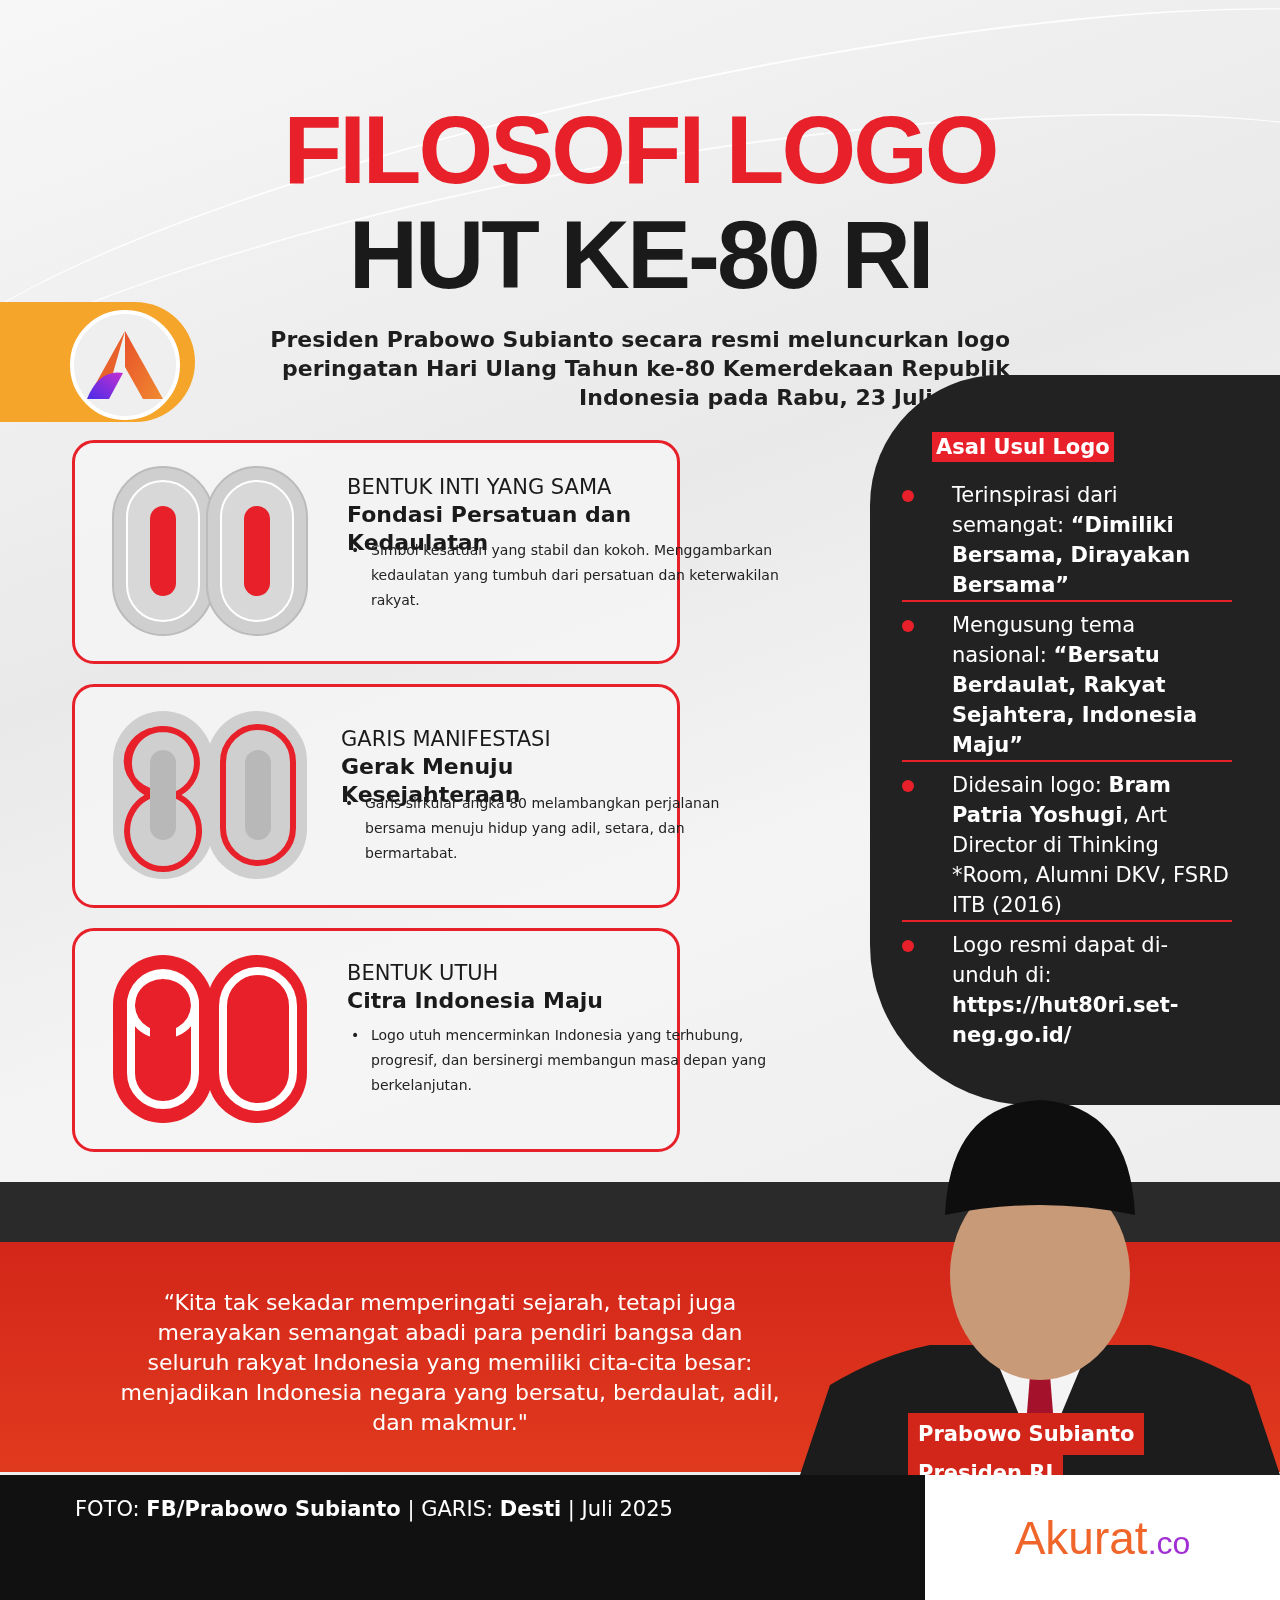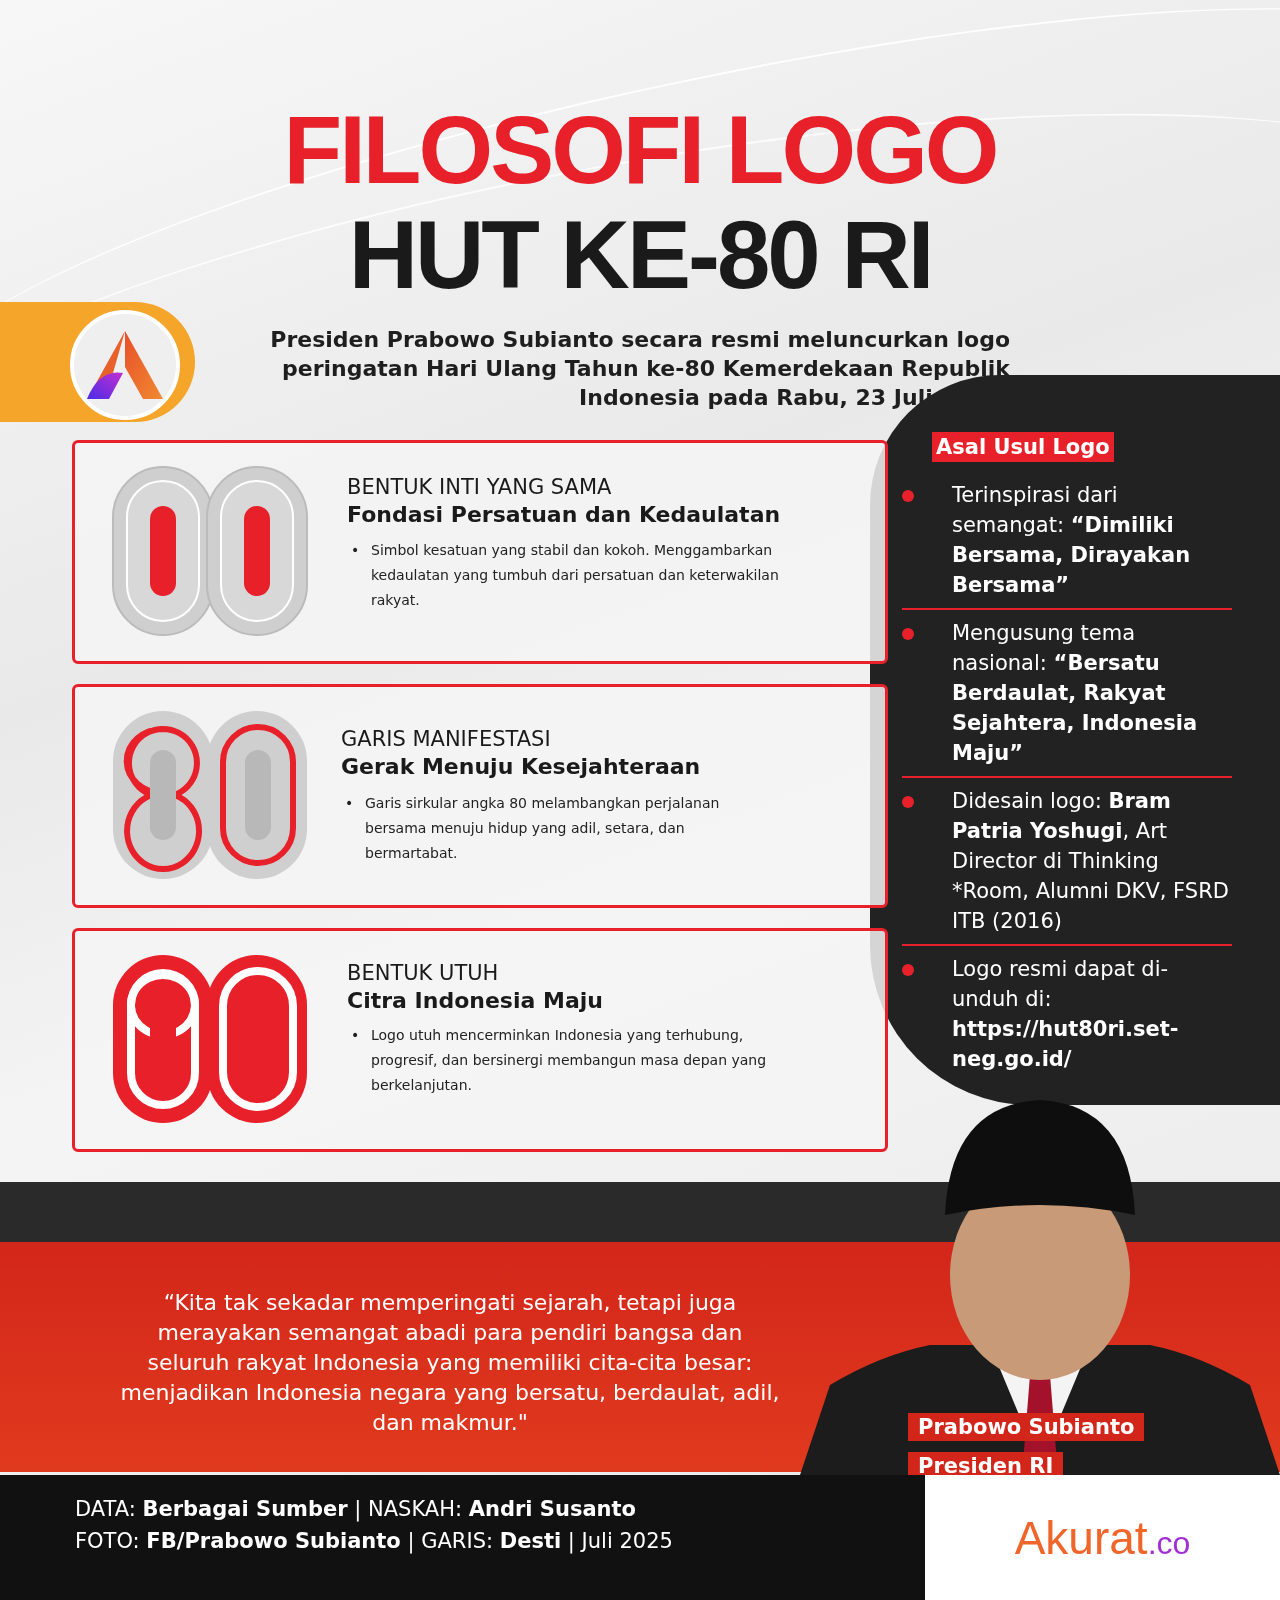--- a/index.html
+++ b/index.html
@@ -9,34 +9,34 @@
 .sweep1{position:absolute;left:-100px;top:80px;width:1600px;height:300px;border-radius:50%;border-top:2px solid rgba(255,255,255,.9);transform:rotate(-12deg)}
 .sweep2{position:absolute;left:-200px;top:160px;width:1700px;height:400px;border-radius:50%;border-top:2px solid rgba(255,255,255,.8);transform:rotate(-10deg)}
 .title1{position:absolute;top:100px;left:0;width:1280px;text-align:center;font-family:"Liberation Sans",sans-serif;font-weight:900;font-size:96px;color:#e8202a;letter-spacing:-3px;line-height:100px}
 .title2{position:absolute;top:205px;left:0;width:1280px;text-align:center;font-family:"Liberation Sans",sans-serif;font-weight:900;font-size:96px;color:#1a1a1a;letter-spacing:-3px;line-height:100px}
 .badge{position:absolute;left:0;top:302px;width:195px;height:120px;background:#f5a52a;border-radius:0 60px 60px 0}
 .badge-circle{position:absolute;left:70px;top:310px;width:110px;height:110px;background:#efefef;border-radius:50%;border:4px solid #fff;display:flex;align-items:center;justify-content:center}
 .intro{position:absolute;top:325px;left:270px;width:740px;text-align:right;font-weight:bold;font-size:22px;line-height:29px;color:#1e1e1e}
 .darkpanel2{position:absolute;left:870px;top:375px;width:410px;height:730px;background:#222;border-radius:130px 0 0 160px}
 .asal{position:absolute;left:932px;top:432px;background:#e8202a;color:#fff;font-weight:bold;font-size:21px;padding:3px 4px}
 .asal-list{position:absolute;left:902px;top:480px;width:330px}
-.asal-item{position:relative;padding-left:50px;color:#fff;font-size:21px;line-height:30px;padding-bottom:8px;margin-bottom:8px;border-bottom:2px solid #e8202a}
+.asal-item{position:relative;padding-left:50px;color:#fff;font-size:21px;line-height:30px;margin-bottom:8px;border-bottom:2px solid #e8202a}
 .asal-item:last-child{border-bottom:none}
 .asal-item .dot{position:absolute;left:0;top:10px;width:12px;height:12px;border-radius:50%;background:#e8202a}
 .asal-item b{font-weight:bold}
-.card{position:absolute;left:72px;width:816px;background:rgba(245,245,245,.85);border:3px solid #e8202a;border-radius:6px}
+.card{position:absolute;left:72px;width:608px;background:rgba(245,245,245,.85);border:3px solid #e8202a;border-radius:22px}
 .card .heading{position:absolute;left:272px;font-size:21px;color:#1a1a1a;line-height:28px}
 .card .sub{font-weight:bold;font-size:22px}
 .card .bullet{position:absolute;left:272px;font-size:14px;color:#222;line-height:25px;padding-left:24px}
 .card .bullet::before{content:"•";position:absolute;left:4px;top:0}
 .num{position:absolute;left:30px;top:18px;width:210px;height:180px}
 .quote-band{position:absolute;left:0;top:1182px;width:1280px;height:290px;background:linear-gradient(180deg,#2a2a2a 0 60px,#d3261a 60px,#e03a1e 100%)}
 .quote{position:absolute;left:120px;top:1288px;width:660px;text-align:center;color:#fff;font-size:22px;line-height:30px}
 .person{position:absolute;left:800px;top:1085px;width:480px;height:390px}
-.namebox{position:absolute;background:#d3261a;color:#fff;font-weight:bold;font-size:21px;padding:2px 10px}
+.namebox{position:absolute;background:#d3261a;color:#fff;font-weight:bold;font-size:21px;padding:9px 10px}
 .footer{position:absolute;left:0;top:1475px;width:925px;height:125px;background:#111}
 .credits{position:absolute;left:75px;top:1493px;color:#fff;font-size:21px;line-height:32px}
 .credits b{font-weight:bold}
 .logoarea{position:absolute;left:925px;top:1475px;width:355px;height:125px;background:#fff;display:flex;align-items:center;justify-content:center}
 .akurat{font-family:"Liberation Sans",sans-serif;font-weight:normal;font-size:46px;color:#f0652a}
 .akurat .co{font-size:32px;color:#a12fd3}
 </style>
 </head>
 <body>
 
@@ -147,19 +147,18 @@
     <path d="M230,290 L250,290 L258,390 L222,390 Z" fill="#a3122a"></path>
     <ellipse cx="240" cy="190" rx="90" ry="105" fill="#c99a78"></ellipse>
     <path d="M145,130 Q150,20 240,15 Q330,20 335,130 Q240,110 145,130 Z" fill="#0e0e0e"></path>
   </svg>
 
   <div class="namebox" style="left:908px;top:1413px">Prabowo Subianto</div>
   <div class="namebox" style="left:908px;top:1452px">Presiden RI</div>
 
   <div class="footer"></div>
   <div class="credits">
-    <div><span>DATA: </span><b>Berbagai Sumber</b><span> | NASKAH: </span><b>Andri Susanto</b></div>
     <div><span>FOTO: </span><b>FB/Prabowo Subianto</b><span> | GARIS: </span><b>Desti</b><span> | Juli 2025</span></div>
   </div>
   <div class="logoarea">
     <span class="akurat"><span>Akurat</span><span class="co">.co</span></span>
   </div>
 </div>
 
 </body></html>

